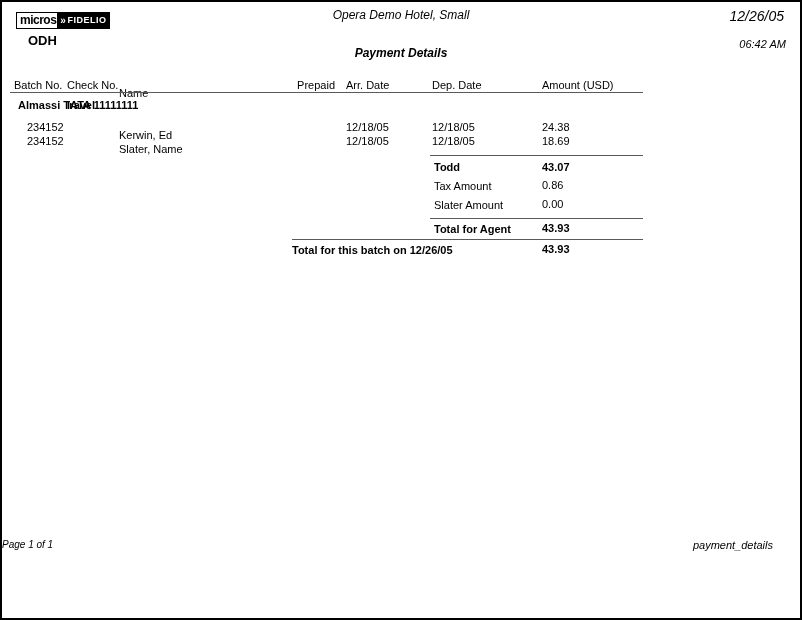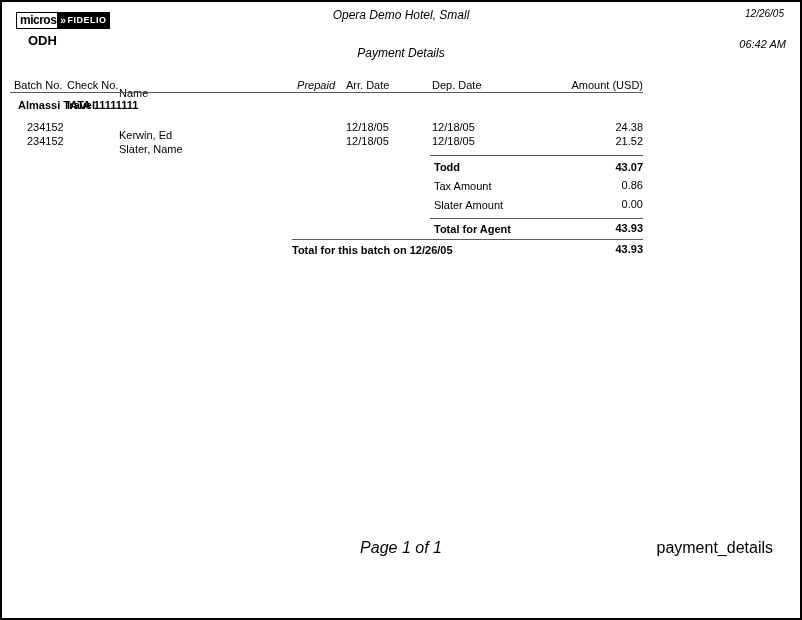--- a/index.html
+++ b/index.html
@@ -45,57 +45,57 @@
     line-height: 17px;
     letter-spacing: 0.5px;
     display: flex; align-items: center;
   }
   .logo-chev { font-size: 10px; margin-right: 1px; }
   .prop-code { left: 26px; top: 31px; font-weight: bold; font-size: 13px; }
   .hotel-name {
     left: 0; top: 6px; width: 100%;
     text-align: center; font-style: italic; font-size: 12px;
   }
-  .run-date { right: 16px; top: 6px; font-style: italic; font-size: 10px; }
+  .run-date { right: 16px; top: 6px; font-style: italic; font-size: 14px; }
   .run-time { right: 14px; top: 36px; font-style: italic; font-size: 11px; }
   .report-title {
     left: 0; top: 44px; width: 100%;
-    text-align: center; font-style: italic; font-weight: normal; font-size: 12px;
+    text-align: center; font-style: italic; font-weight: bold; font-size: 12px;
   }
 
   
   .col-batch   { left: 12px; }
   .col-batch-d { left: 25px; }
   .col-check   { left: 65px; }
   .col-name    { left: 117px; margin-top: 8px; }
-  .col-prepaid { left: 275px; width: 58px; text-align: right; font-style: italic; }
+  .col-prepaid { left: 275px; width: 58px; text-align: right; }
   .col-arr     { left: 344px; }
   .col-dep     { left: 430px; }
-  .col-amount  { left: 540px; width: 101px; text-align: right; }
+  .col-amount  { left: 540px; width: 101px; text-align: left; }
 
   .hdr-row span, .hdr-row div { font-size: 11px; }
   .rule {
     position: absolute;
     height: 0;
     border-top: 1px solid #5a5a5a;
   }
   .rule-header { left: 8px;   top: 90px;  width: 633px; }
   .rule-tot1   { left: 428px; top: 153px; width: 213px; }
   .rule-tot2   { left: 428px; top: 216px; width: 213px; }
   .rule-batch  { left: 290px; top: 237px; width: 351px; }
 
   .bold { font-weight: bold; }
   .tot-label { left: 432px; }
 
   
   .page-info {
     left: 0; top: 537px; width: 100%;
-    text-align: center; font-style: italic; font-size: 16px;
+    font-style: italic; font-size: 10px;
   }
-  .report-id { right: 27px; top: 537px; font-size: 16px; text-align: right; }
+  .report-id { right: 27px; top: 537px; font-style: italic; font-size: 11px; text-align: right; }
 </style>
 </head>
 <body>
 
 <div class="page">
 
   <div class="abs logo">
     <span class="logo-micros">micros</span>
     <span class="logo-fidelio">
         <span class="logo-chev">»</span>
@@ -134,21 +134,21 @@
     <span class="abs col-amount" style="top:119px">24.38</span>
   </div>
 
   <div>
     <span class="abs col-batch-d" style="top:133px">234152</span>
     <span class="abs col-check" style="top:133px"></span>
     <span class="abs col-name" style="top:133px">Slater, Name</span>
     <span class="abs col-prepaid" style="top:133px"></span>
     <span class="abs col-arr" style="top:133px">12/18/05</span>
     <span class="abs col-dep" style="top:133px">12/18/05</span>
-    <span class="abs col-amount" style="top:133px">21.52</span>
+    <span class="abs col-amount" style="top:133px">18.69</span>
   </div>
 
   <div class="rule rule-tot1"></div>
 
   <div>
     <span class="abs tot-label bold" style="top:159px">Todd</span>
     <span class="abs col-amount bold" style="top:159px">43.07</span>
   </div>
   <div>
     <span class="abs tot-label" style="top:178px">Tax Amount</span>

